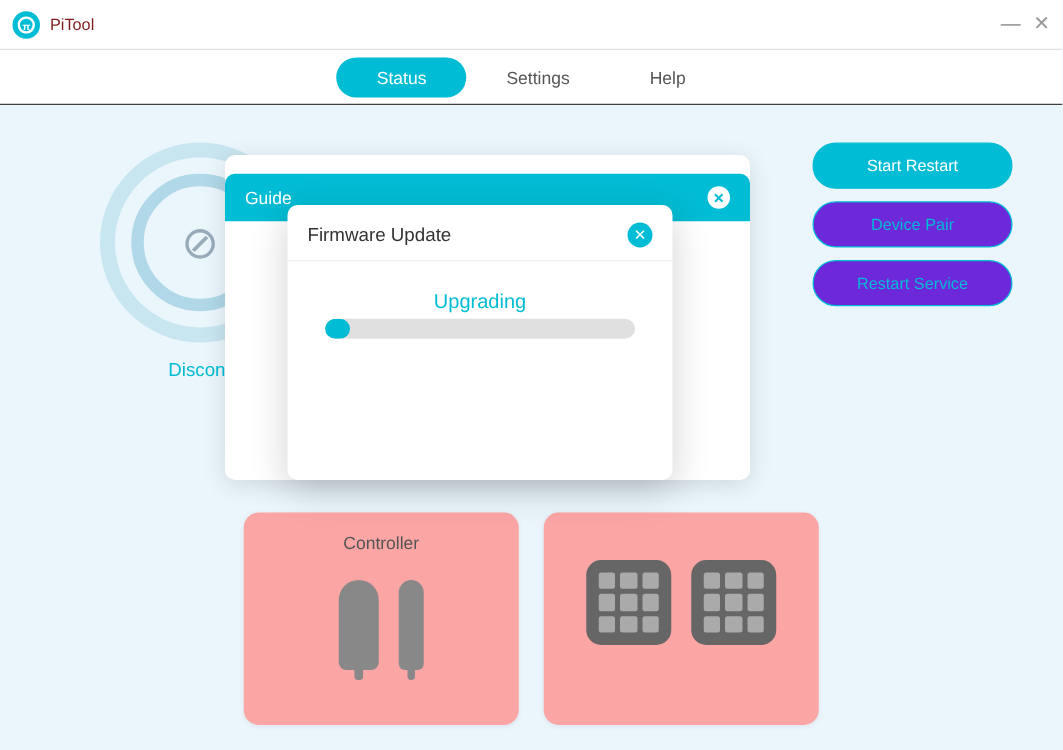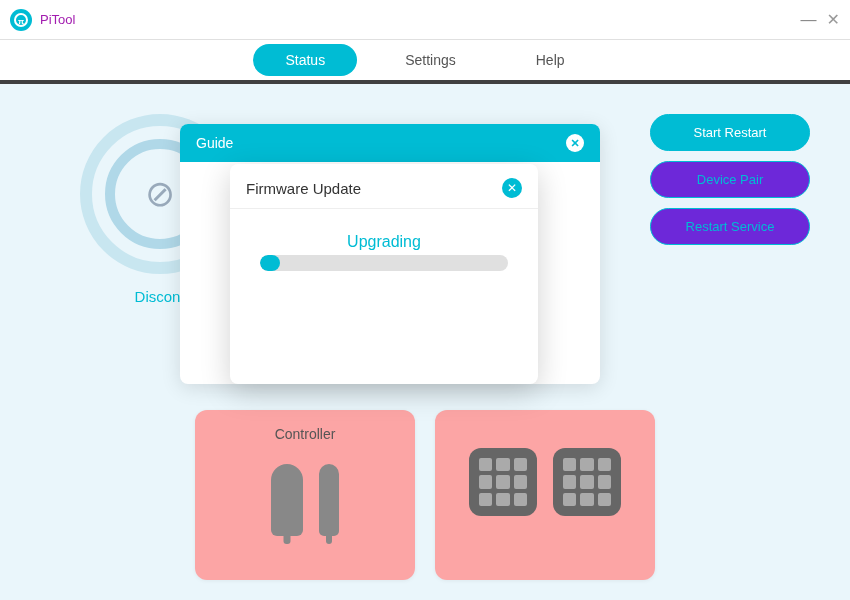--- a/index.html
+++ b/index.html
@@ -35,21 +35,21 @@
       border-radius: 50%;
       display: flex;
       align-items: center;
       justify-content: center;
       color: white;
       font-size: 10px;
       font-weight: bold;
     }
     .title-bar-title {
       font-size: 13px;
-      color: #a21caf;
+      color: #7f1d1d;
       font-weight: 500;
     }
     .title-bar-controls {
       display: flex;
       gap: 10px;
       align-items: center;
     }
     .title-bar-btn {
       font-size: 16px;
       color: #888;
@@ -60,22 +60,22 @@
       color: #999;
     }
 
     
     .nav-bar {
       background: #fff;
       display: flex;
       align-items: center;
       justify-content: center;
       height: 44px;
-      gap: 16px;
-      border-bottom: 4px solid #404040;
+      gap: 0;
+      border-bottom: 1px solid #404040;
     }
     .nav-item {
       padding: 8px 32px;
       font-size: 14px;
       color: #555;
       cursor: pointer;
       border-radius: 20px;
     }
     .nav-item.active {
       background: #00bcd4;
@@ -218,20 +218,21 @@
     }
     .guide-dialog-header {
       background: #00bcd4;
       color: white;
       padding: 10px 16px;
       border-radius: 8px 8px 0 0;
       font-size: 14px;
       display: flex;
       align-items: center;
       justify-content: space-between;
+      margin-top: 15px;
     }
     .guide-close-x {
       width: 18px;
       height: 18px;
       background: #fff;
       border-radius: 50%;
       color: #00bcd4;
       display: flex;
       align-items: center;
       justify-content: center;

